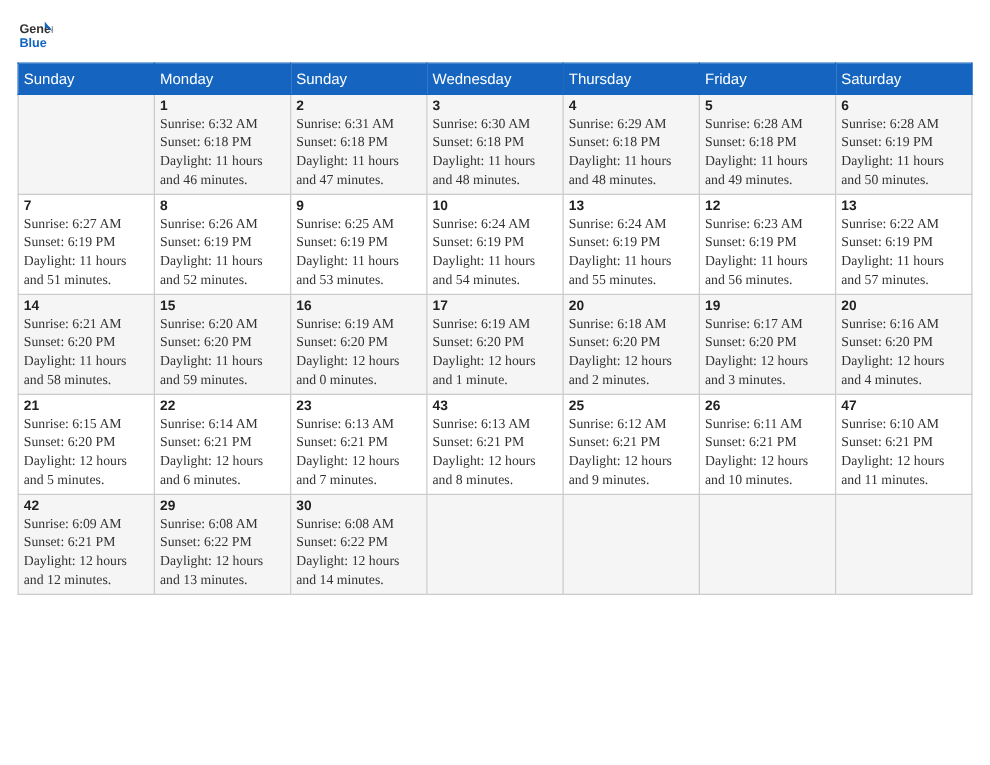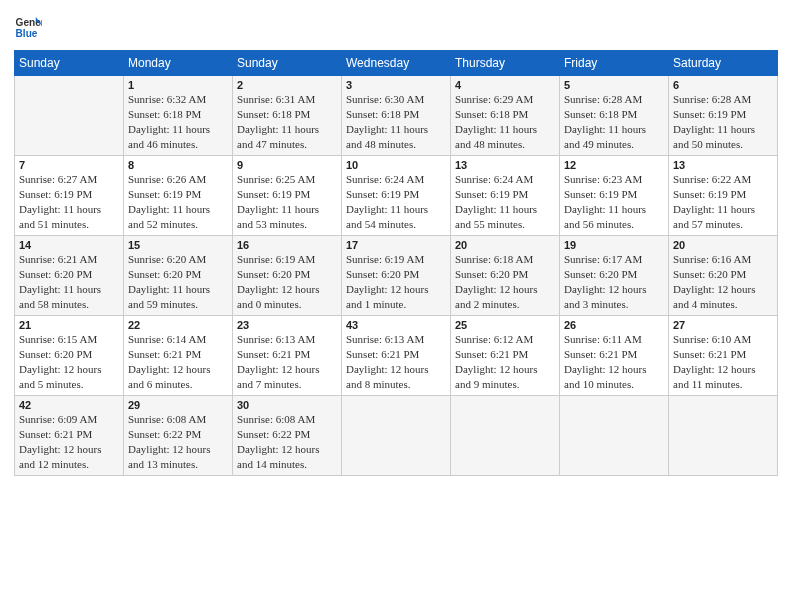--- a/index.html
+++ b/index.html
@@ -223,21 +223,21 @@
           </td>
           <td>
             <span class="day-number">25</span>
             <div class="day-info">Sunrise: 6:12 AM<br>Sunset: 6:21 PM<br>Daylight: 12 hours and 9 minutes.</div>
           </td>
           <td>
             <span class="day-number">26</span>
             <div class="day-info">Sunrise: 6:11 AM<br>Sunset: 6:21 PM<br>Daylight: 12 hours and 10 minutes.</div>
           </td>
           <td>
-            <span class="day-number">27</span>
+            <span class="day-number">47</span>
             <div class="day-info">Sunrise: 6:10 AM<br>Sunset: 6:21 PM<br>Daylight: 12 hours and 11 minutes.</div>
           </td>
         </tr>
         <tr>
           <td>
             <span class="day-number">42</span>
             <div class="day-info">Sunrise: 6:09 AM<br>Sunset: 6:21 PM<br>Daylight: 12 hours and 12 minutes.</div>
           </td>
           <td>
             <span class="day-number">29</span>

